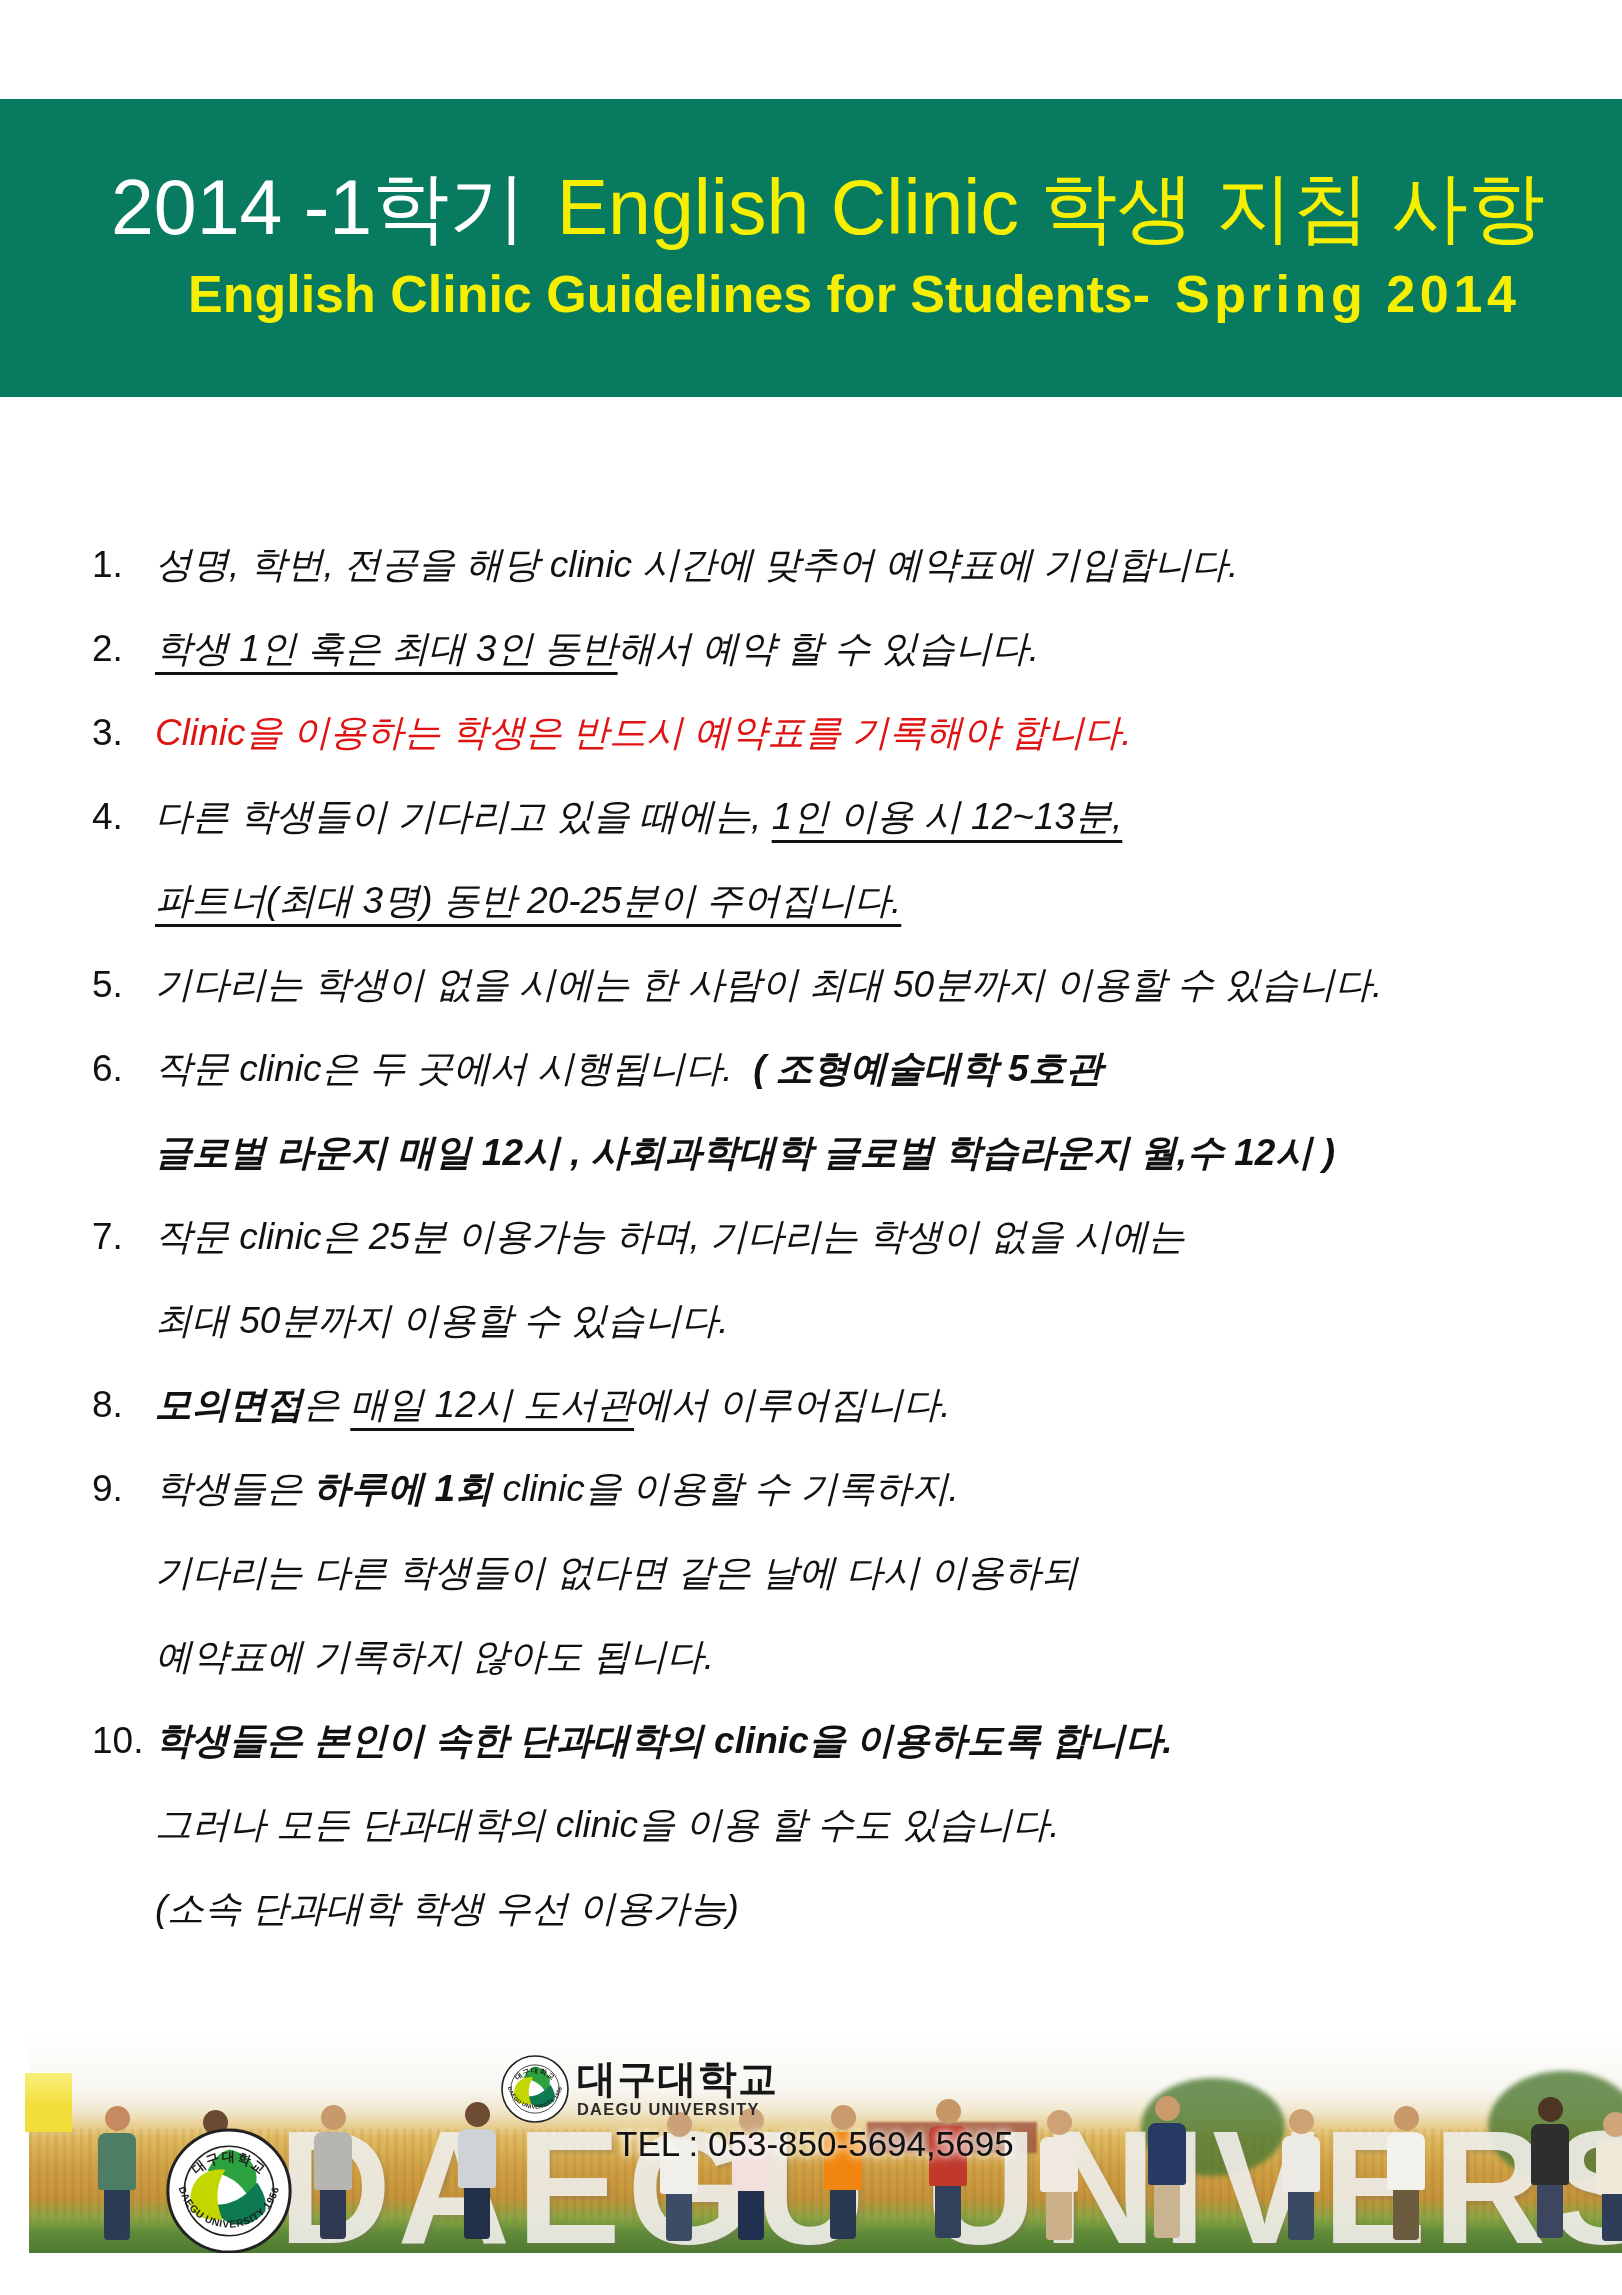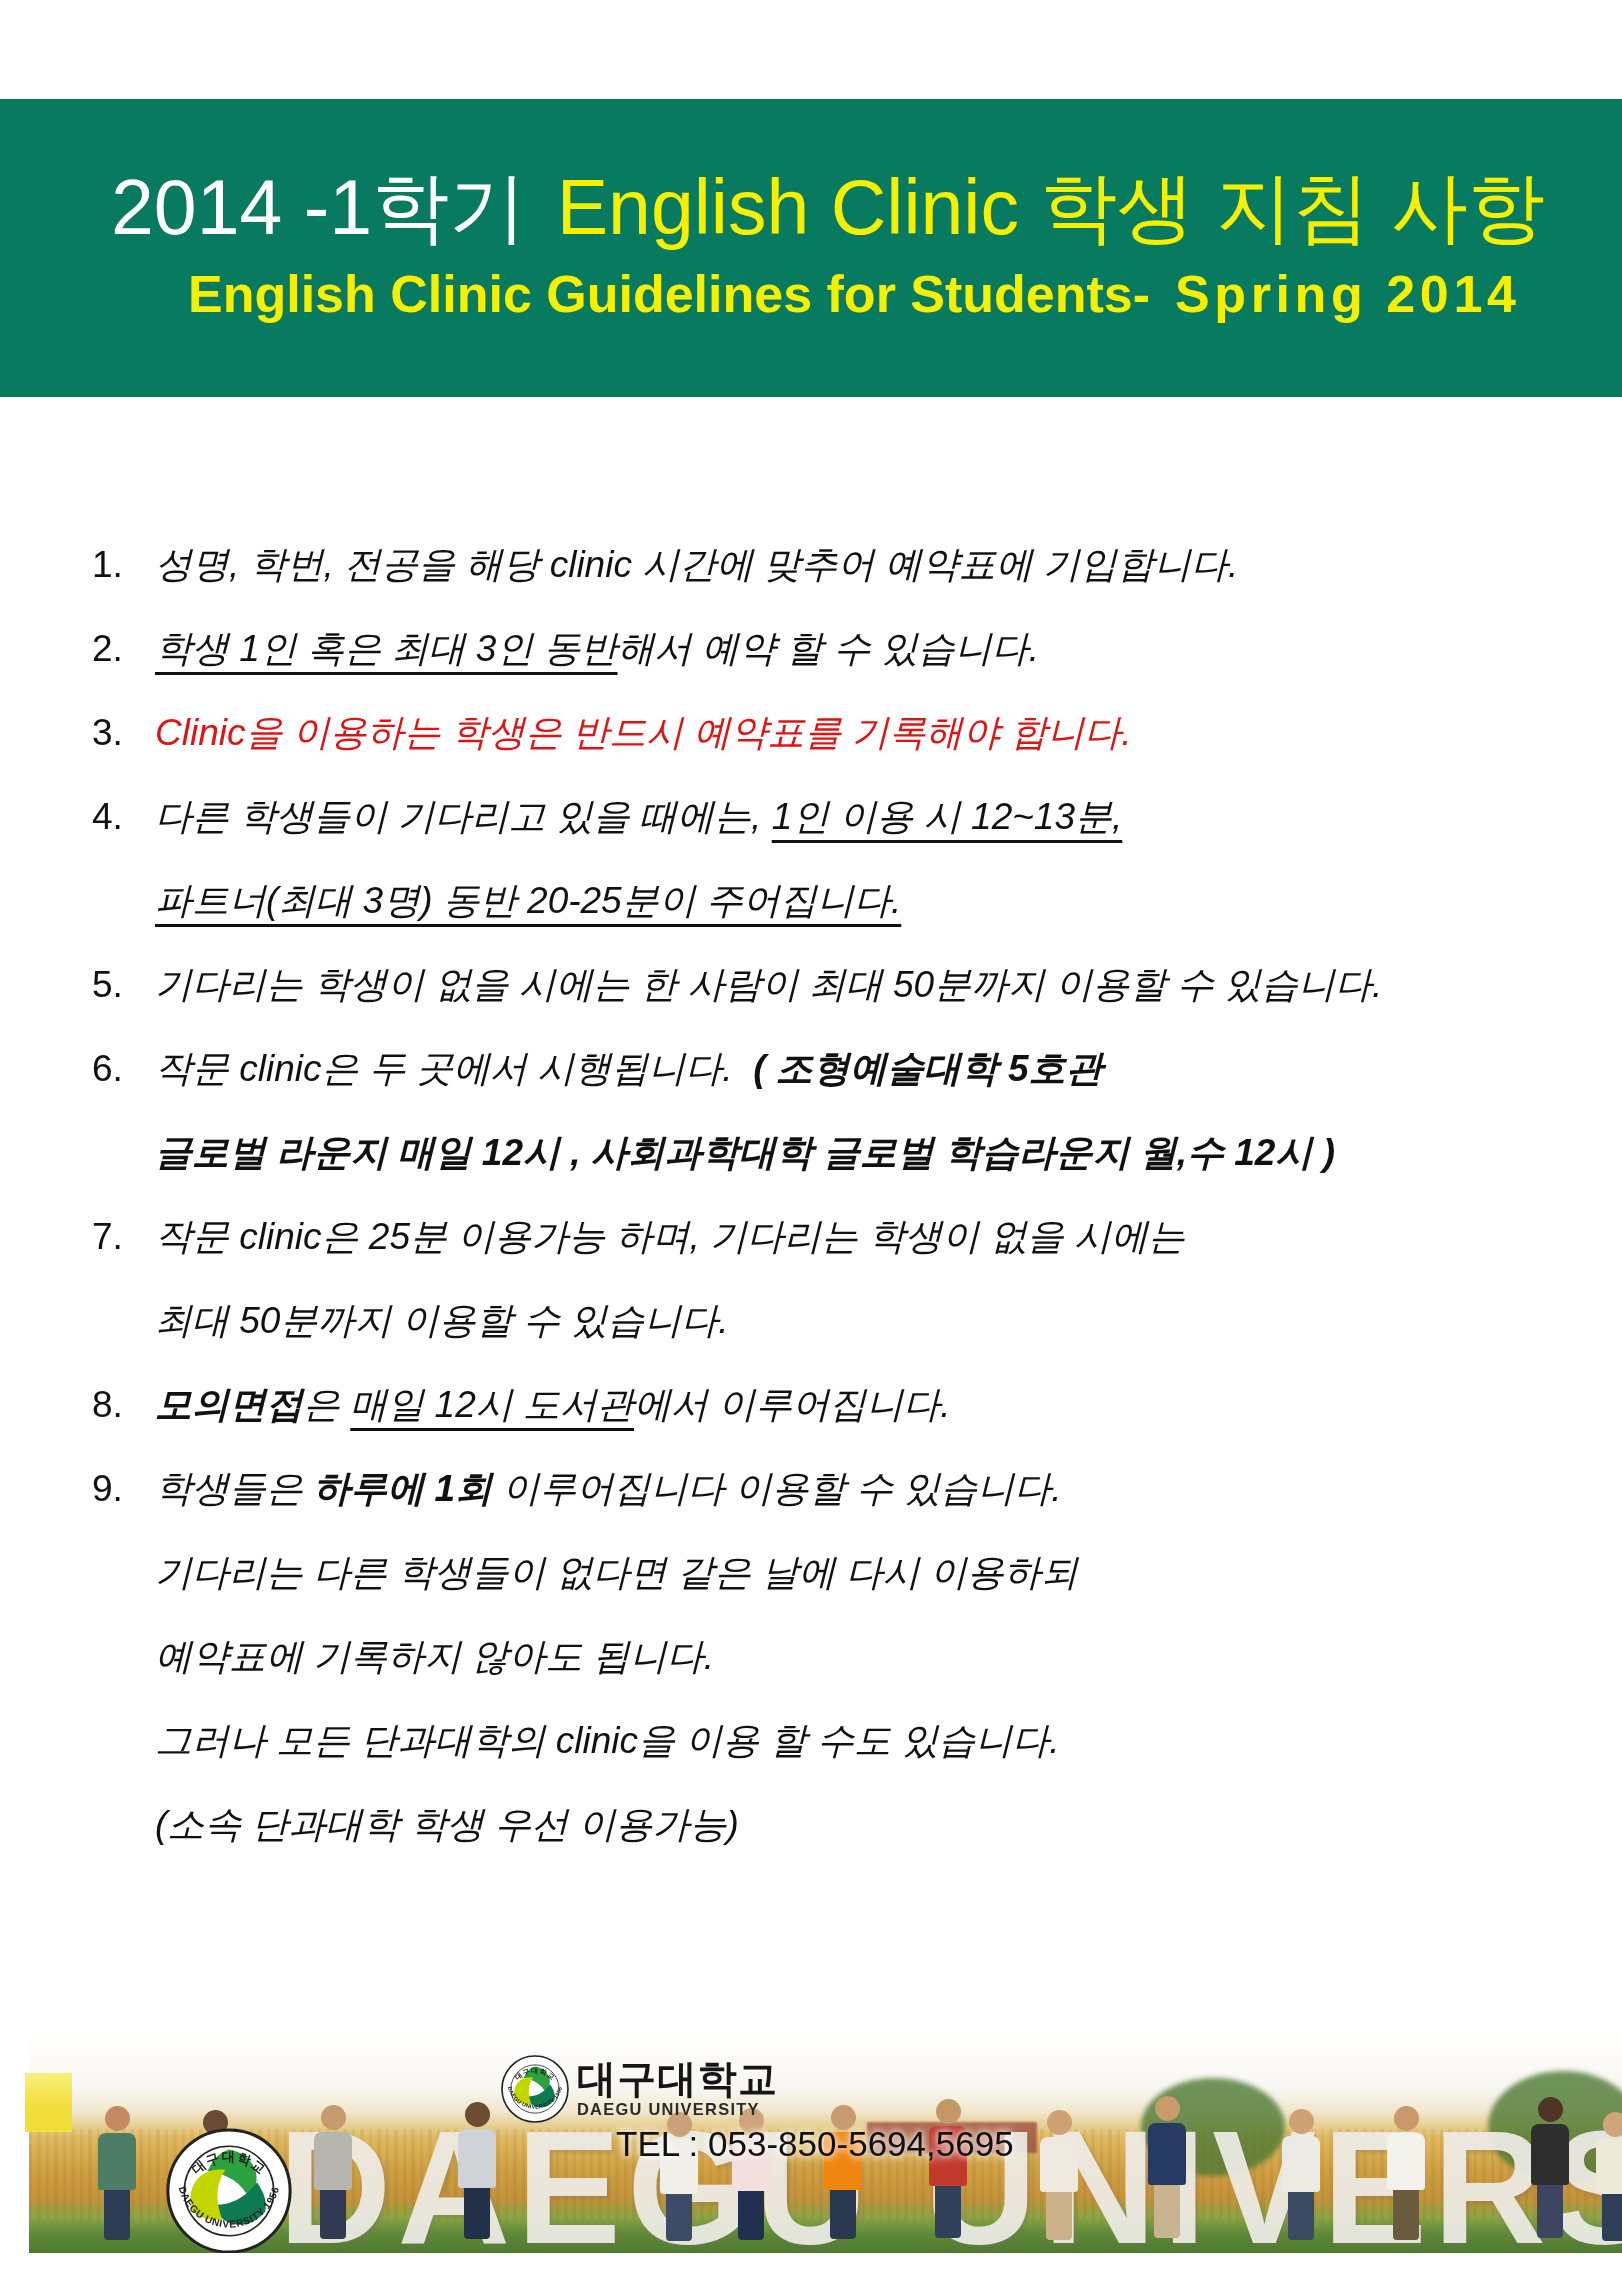--- a/index.html
+++ b/index.html
@@ -116,29 +116,33 @@
       <div class="row cont">
         <span class="num"></span>
         <span class="txt"><span>최대 50분까지 이용할 수 있습니다.</span></span>
       </div>
       <div class="row">
         <span class="num">8.</span>
         <span class="txt"><span class="b">모의면접</span><span>은 </span><span class="u">매일 12시 도서관</span><span>에서 이루어집니다.</span></span>
       </div>
       <div class="row">
         <span class="num">9.</span>
-        <span class="txt"><span>학생들은 </span><span class="b">하루에 1회</span><span> 이루어집니다 이용할 수 있습니다.</span></span>
+        <span class="txt"><span>학생들은 </span><span class="b">하루에 1회</span><span> clinic을 이용할 수 기록하지.</span></span>
       </div>
       <div class="row cont">
         <span class="num"></span>
         <span class="txt"><span>기다리는 다른 학생들이 없다면 같은 날에 다시 이용하되</span></span>
       </div>
       <div class="row cont">
         <span class="num"></span>
         <span class="txt"><span>예약표에 기록하지 않아도 됩니다.</span></span>
+      </div>
+      <div class="row">
+        <span class="num">10.</span>
+        <span class="txt"><span class="b">학생들은 본인이 속한 단과대학의 clinic을 이용하도록 합니다.</span></span>
       </div>
       <div class="row cont">
         <span class="num"></span>
         <span class="txt"><span>그러나 모든 단과대학의 clinic을 이용 할 수도 있습니다.</span></span>
       </div>
       <div class="row cont">
         <span class="num"></span>
         <span class="txt"><span>(소속 단과대학 학생 우선 이용가능)</span></span>
       </div>
     </main>

